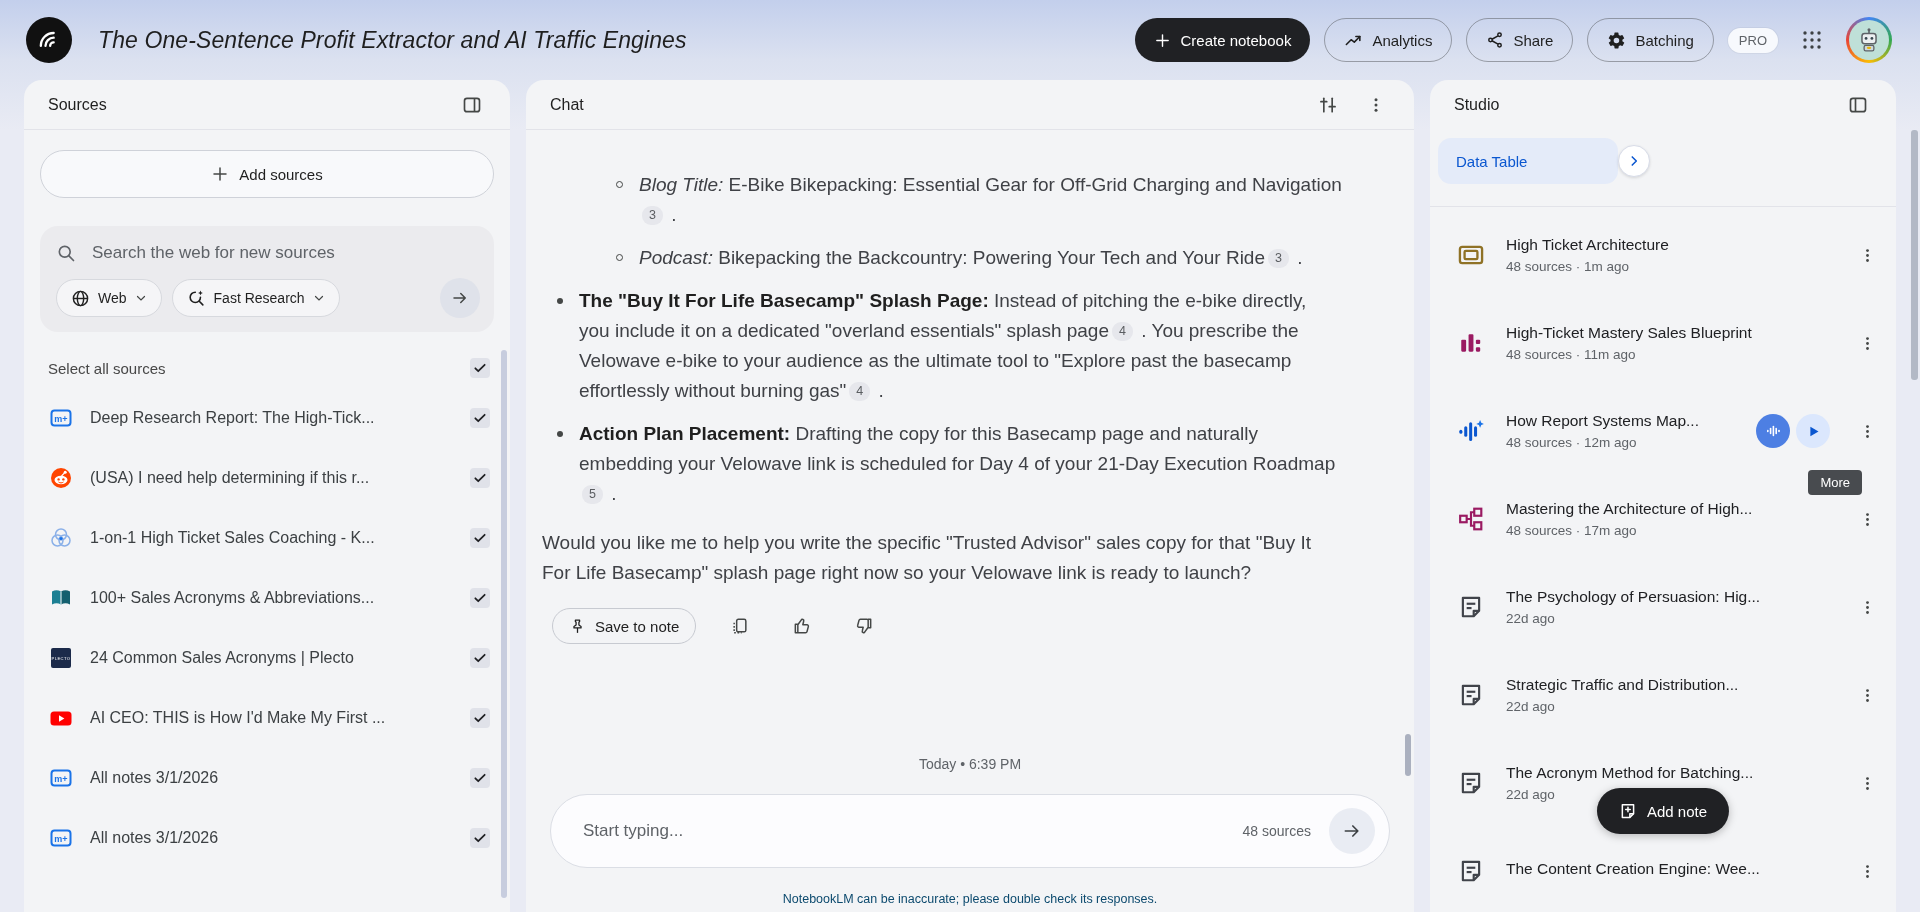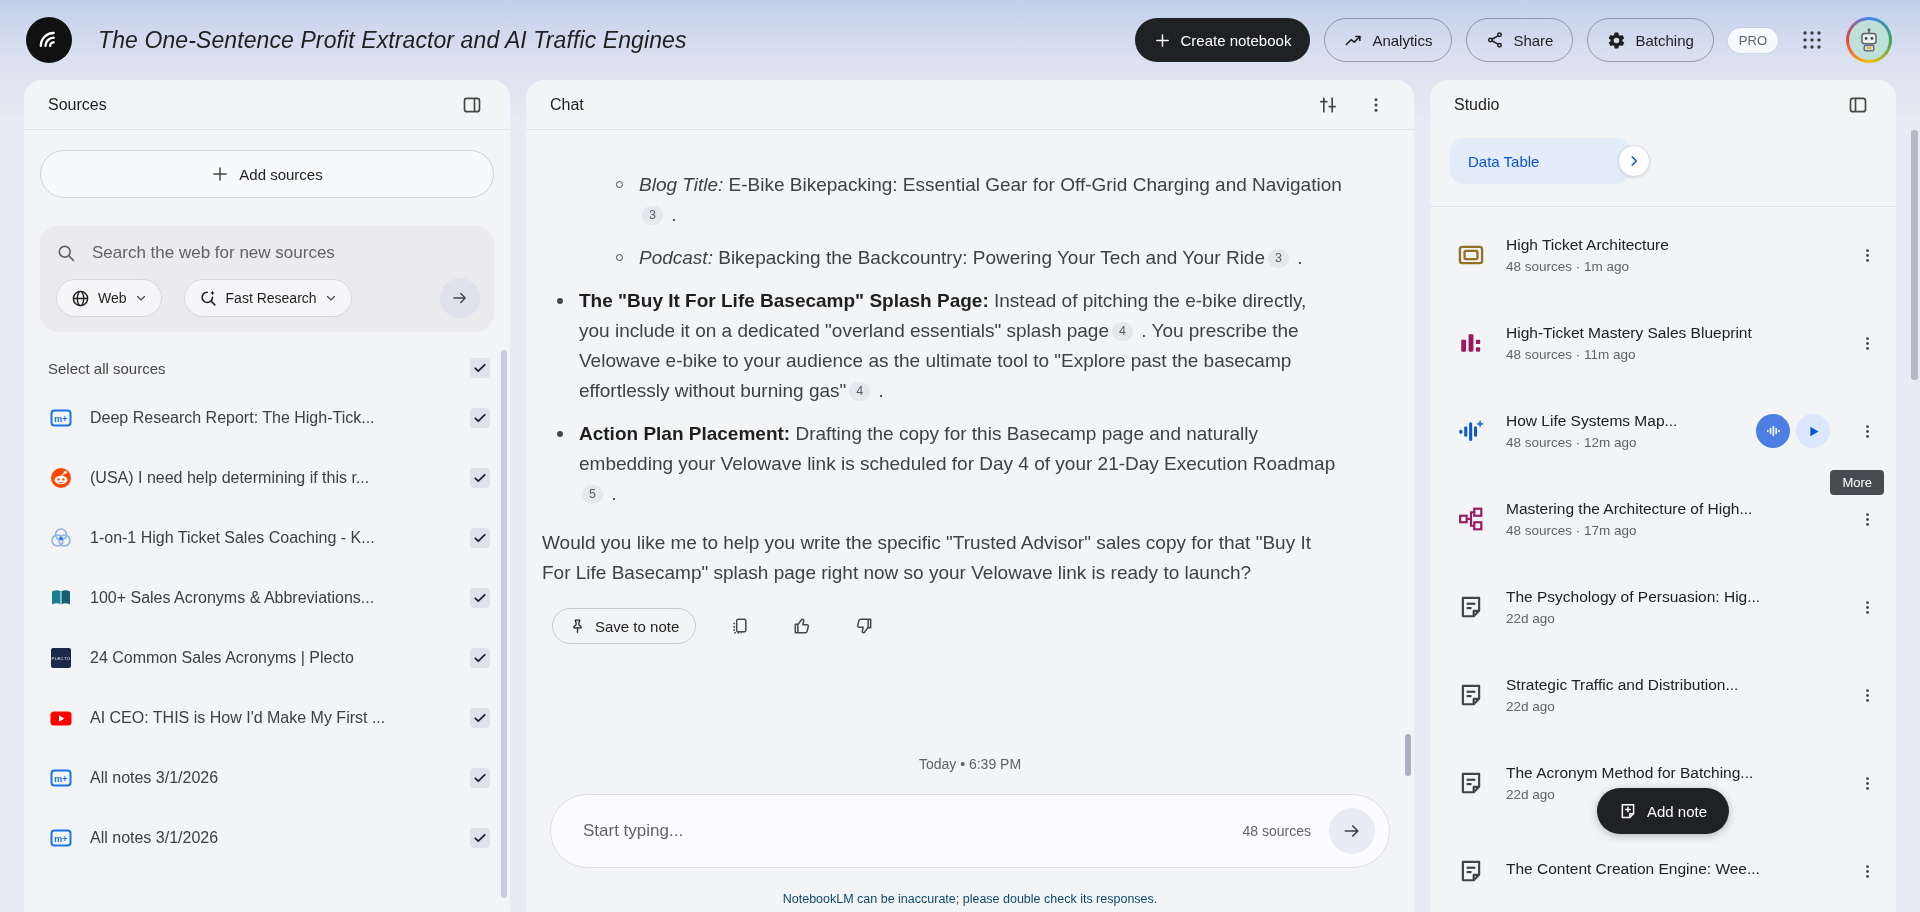--- a/index.html
+++ b/index.html
@@ -36,21 +36,21 @@
   .studio{width:466px;}
 
   
   .addsrc{margin:20px 16px 8px;height:48px;border:1px solid #cfd2d9;border-radius:24px;background:#f8f9fb;
     display:flex;align-items:center;justify-content:center;gap:10px;font-size:15px;color:#1f1f1f;cursor:pointer;}
   .searchcard{margin:28px 16px 0;background:#ebebee;border-radius:18px;padding:16px 14px 14px 16px;}
   .searchrow{display:flex;align-items:center;gap:14px;}
   .searchrow input{flex:1;border:none;background:transparent;outline:none;font-size:17px;color:#3c4043;
     font-family:"Liberation Sans",sans-serif;}
   .searchrow input::placeholder{color:#5f6368;}
-  .chiprow{display:flex;align-items:center;gap:22px;margin-top:14px;}
+  .chiprow{display:flex;align-items:center;gap:10px;margin-top:14px;}
   .chip{height:38px;border-radius:19px;background:#f5f5f7;border:1px solid #d7d9de;display:flex;align-items:center;
     gap:8px;padding:0 14px;font-size:14px;color:#1f1f1f;cursor:pointer;}
   .gobtn{margin-left:auto;width:40px;height:40px;border-radius:50%;background:#dfe2ea;display:flex;
     align-items:center;justify-content:center;cursor:pointer;}
   .selrow{display:flex;align-items:center;justify-content:space-between;margin:26px 20px 0 24px;
     font-size:15px;color:#474747;}
   .srclist{margin-top:10px;}
   .src-row{height:60px;display:flex;align-items:center;gap:16px;padding:0 20px 0 24px;cursor:pointer;}
   .src-ico{width:26px;display:flex;justify-content:center;flex:none;}
   .src-title{flex:1;font-size:16px;color:#3c4043;white-space:nowrap;overflow:hidden;text-overflow:ellipsis;}
@@ -77,38 +77,38 @@
   .inputbox input{flex:1;border:none;outline:none;background:transparent;font-size:17px;color:#3c4043;
     font-family:"Liberation Sans",sans-serif;}
   .inputbox input::placeholder{color:#5f6368;}
   .srccount{font-size:14px;color:#5f6368;margin-right:18px;white-space:nowrap;}
   .sendbtn{width:46px;height:46px;border-radius:50%;background:#e9ecf3;display:flex;align-items:center;
     justify-content:center;cursor:pointer;}
   .disclaim{text-align:center;font-size:12.5px;color:#0c4a6e;margin:24px 0 6px;}
 
   
   .carousel{position:relative;margin:8px 0 0;height:58px;}
-  .car-chip{position:absolute;left:20px;top:0;width:180px;height:46px;background:#e4ebf9;border-radius:13px;
+  .car-chip{position:absolute;left:8px;top:0;width:180px;height:46px;background:#e4ebf9;border-radius:13px;
     display:flex;align-items:center;padding-left:18px;font-size:15px;font-weight:500;color:#0b57d0;cursor:pointer;}
   .car-next{position:absolute;left:188px;top:7px;width:32px;height:32px;border-radius:50%;background:#fff;
     border:1px solid #d8dce8;box-shadow:0 1px 3px rgba(0,0,0,.12);display:flex;align-items:center;justify-content:center;cursor:pointer;}
   .st-div{border-bottom:1px solid #e2e3e9;margin-top:10px;}
   .st-list{padding-top:4px;}
   .st-row{height:88px;display:flex;align-items:center;gap:20px;padding:0 12px 0 26px;}
   .st-ico{width:30px;flex:none;display:flex;justify-content:center;}
   .st-txt{flex:1;min-width:0;}
   .st-title{font-size:15.5px;color:#202124;white-space:nowrap;overflow:hidden;text-overflow:ellipsis;}
   .st-meta{font-size:13.5px;color:#5f6368;margin-top:5px;white-space:nowrap;overflow:hidden;}
   .kebab{width:34px;height:34px;border-radius:50%;display:flex;align-items:center;justify-content:center;
     cursor:pointer;flex:none;}
   .rowact{display:flex;align-items:center;gap:6px;flex:none;}
   .circ{width:34px;height:34px;border-radius:50%;display:flex;align-items:center;justify-content:center;cursor:pointer;}
   .circ.blue{background:#4d7fe3;}
   .circ.lblue{background:#dbe7fd;}
-  .tooltip{position:absolute;right:12px;top:390px;background:#484b4f;color:#fff;font-size:13px;border-radius:4px;
+  .tooltip{position:absolute;right:34px;top:390px;background:#484b4f;color:#fff;font-size:13px;border-radius:4px;
     padding:5px 12px;z-index:5;}
   .addnote{position:absolute;left:50%;transform:translateX(-50%);bottom:78px;height:46px;background:#202124;
     color:#fff;border:none;border-radius:23px;display:flex;align-items:center;gap:10px;padding:0 22px;
     font-size:15px;font-weight:500;cursor:pointer;box-shadow:0 2px 8px rgba(0,0,0,.25);z-index:4;}
 
   
   .sb{position:absolute;border-radius:3px;background:#c7cdde;}
   .sb.src{right:3px;top:270px;bottom:14px;width:6px;}
   .sb.cht{right:3px;top:654px;height:42px;width:6px;background:#aab0bf;}
   .sb.page{position:fixed;right:2px;top:130px;height:250px;width:7px;background:#b3b9c6;}
@@ -566,21 +566,21 @@
         <span class="st-ico">
           <svg width="28" height="28" viewBox="0 0 24 24" fill="#0b57d0">
               <rect x="2" y="11" width="2.6" height="3.4" rx="1.3"></rect>
               <rect x="6.2" y="8" width="2.6" height="9" rx="1.3"></rect>
               <rect x="10.4" y="4.5" width="2.6" height="16" rx="1.3"></rect>
               <rect x="14.6" y="8" width="2.6" height="9" rx="1.3"></rect>
               <path d="M19.8 2.6l1 2.3 2.3 1-2.3 1-1 2.3-1-2.3-2.3-1 2.3-1z" fill="#1a73e8"></path>
             </svg>
         </span>
         <div class="st-txt">
-          <div class="st-title">How Life Systems Map...</div>
+          <div class="st-title">How Report Systems Map...</div>
           <div class="st-meta">48 sources · 12m ago</div>
         </div>
         <span class="rowact">
           <span class="circ blue">
             <svg width="16" height="16" viewBox="0 0 24 24" fill="#fff">
                 <rect x="3" y="10" width="2.4" height="4" rx="1.2"></rect>
                 <rect x="7.2" y="7" width="2.4" height="10" rx="1.2"></rect>
                 <rect x="11.4" y="4" width="2.4" height="16" rx="1.2"></rect>
                 <rect x="15.6" y="7" width="2.4" height="10" rx="1.2"></rect>
                 <rect x="19.8" y="10" width="2.4" height="4" rx="1.2"></rect>

